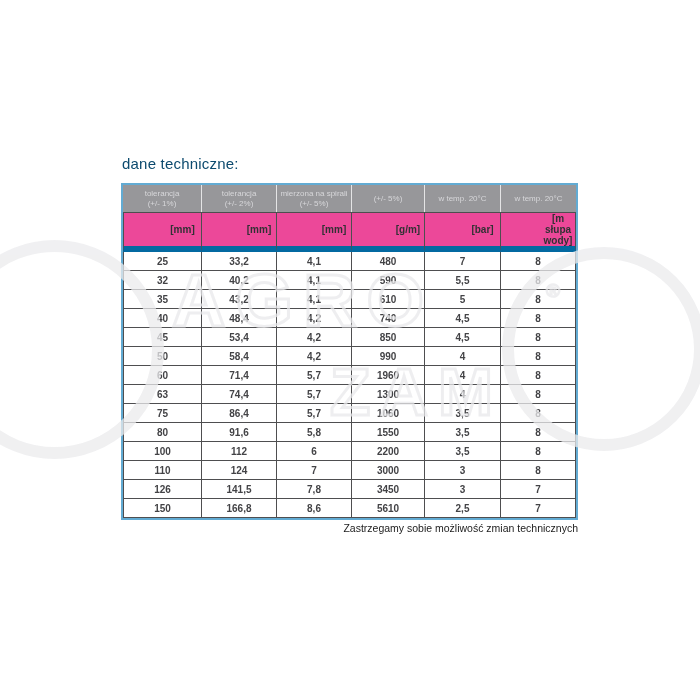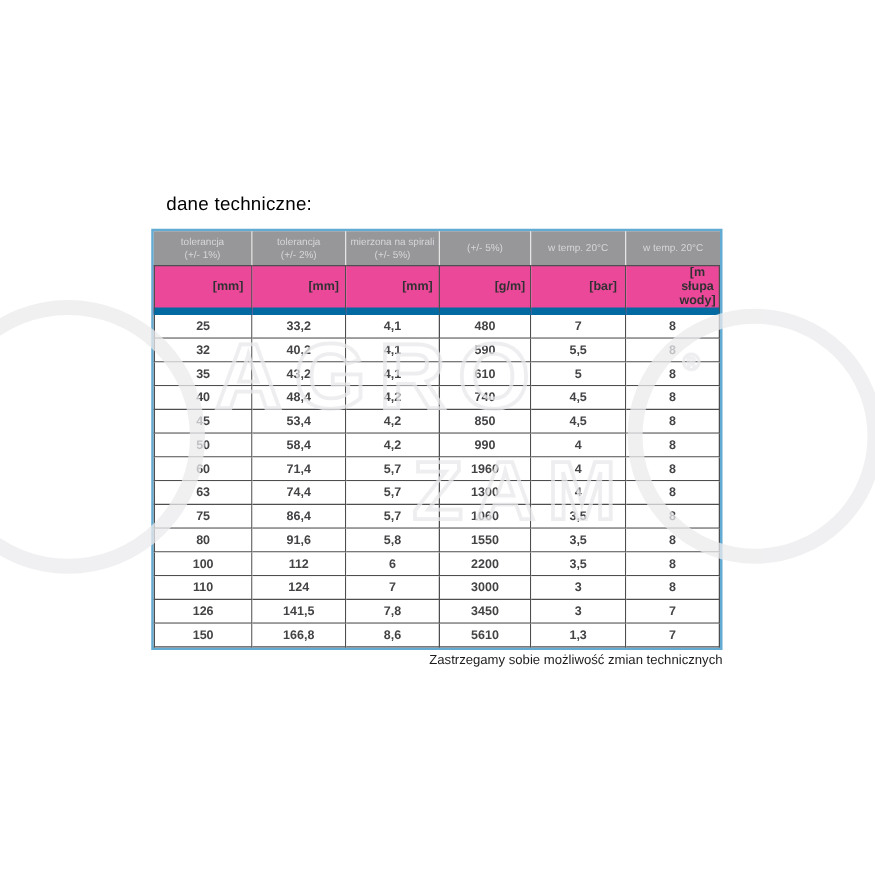--- a/index.html
+++ b/index.html
@@ -1,21 +1,21 @@
 <!DOCTYPE html>
 <html style="--accent: #62abd3; --header-bg: #8b8b8d; --subheader-bg: #97979a;"><head>
 <meta charset="utf-8">
 <style>
   html,body{margin:0;padding:0;background:#ffffff;}
   .page{
     position:relative;width:700px;height:700px;background:#ffffff;overflow:hidden;
     font-family:"Liberation Sans",sans-serif;
   }
   .title{
-    position:absolute;left:133px;top:155px;font-size:15px;color:#000000;
+    position:absolute;left:122px;top:155px;font-size:15px;color:#0c4a6e;
     letter-spacing:0.2px;
   }
   .table-wrap{
     position:absolute;left:121px;top:183px;border:2px solid var(--accent,#62abd3);
     background:#fff;z-index:1;
   }
   table{border-collapse:separate;border-spacing:0;table-layout:fixed;width:453px;}
   th,td{padding:0;margin:0;text-align:center;vertical-align:middle;}
   .h1{
     height:34px;background:var(--header-bg,#8b8b8d);color:#ffffff;
@@ -229,21 +229,21 @@
             <td>7,8</td>
             <td>3450</td>
             <td>3</td>
             <td>7</td>
           </tr>
           <tr>
             <td>150</td>
             <td>166,8</td>
             <td>8,6</td>
             <td>5610</td>
-            <td>1,3</td>
+            <td>2,5</td>
             <td>7</td>
           </tr>
         </tbody>
     </table>
   </div>
 
   <div class="footer">Zastrzegamy sobie możliwość zmian technicznych</div>
 
 </div>
 

